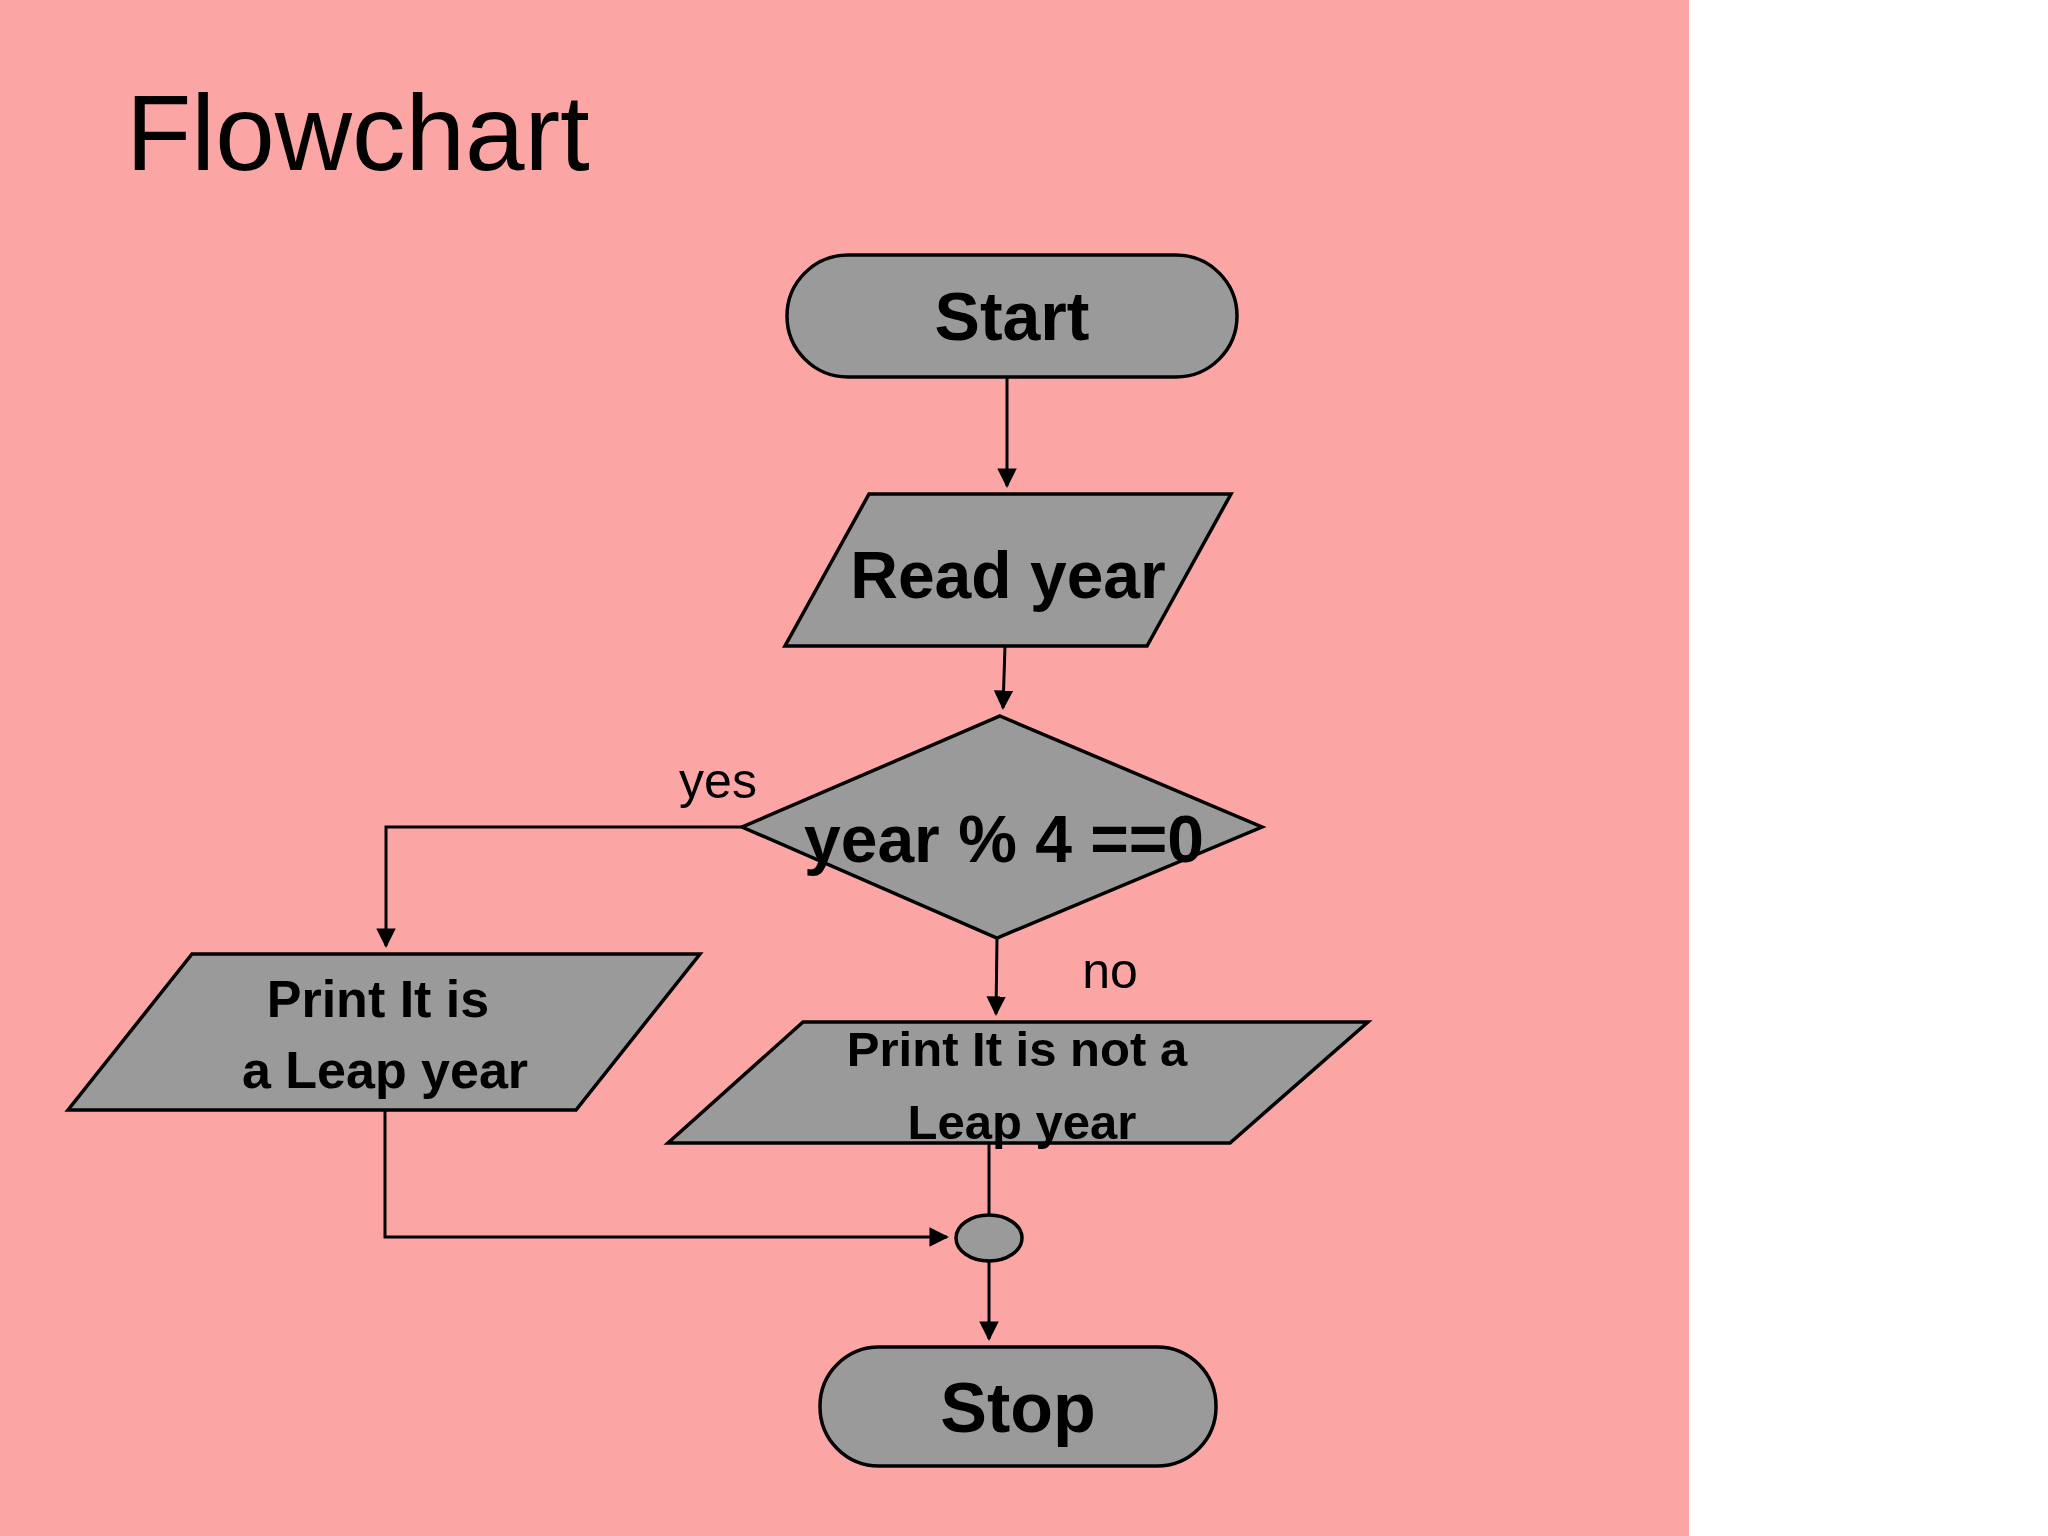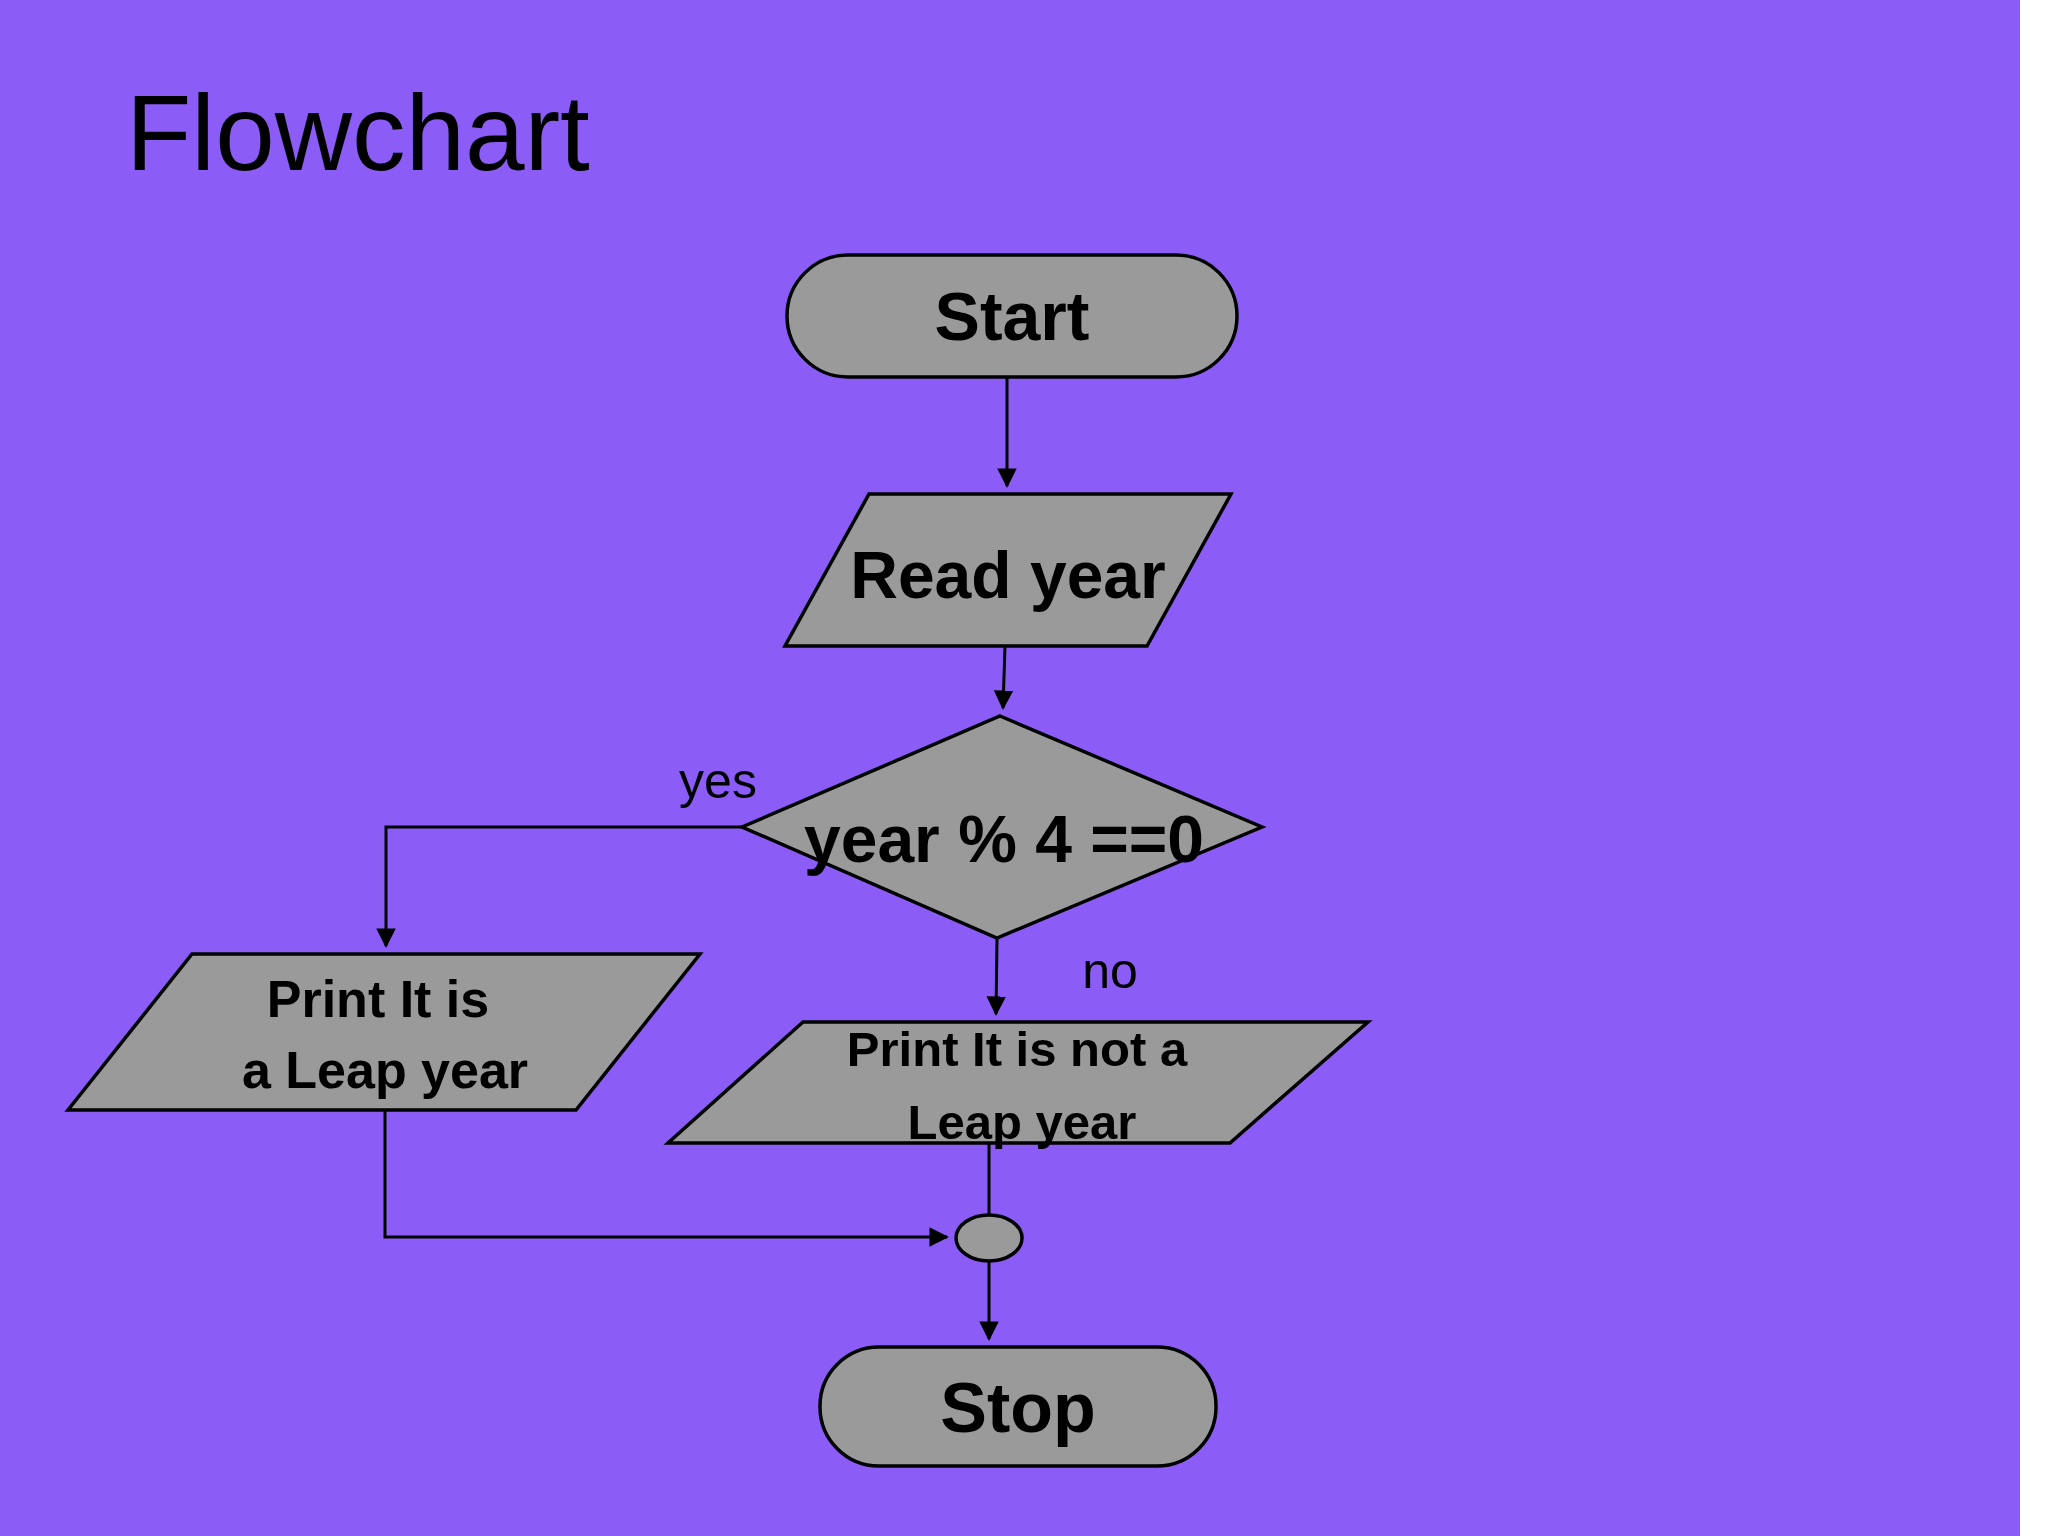--- a/index.html
+++ b/index.html
@@ -1,18 +1,18 @@
 <!DOCTYPE html>
 <html><head>
 <meta charset="utf-8">
 <style>
   html, body { margin:0; padding:0; background:#ffffff; }
   .stage {
-    position:relative; width:2020px; height:1536px; overflow:hidden;
-    background:#8b5cf6; font-family:"Liberation Sans", sans-serif;
+    position:relative; width:1689px; height:1536px; overflow:hidden;
+    background:#fca5a5; font-family:"Liberation Sans", sans-serif;
   }
   .title {
     position:absolute; left:126px; top:80px; margin:0;
     font-size:107px; font-weight:400; line-height:1; color:#000000;
     letter-spacing:0px;
   }
   svg.chart { position:absolute; left:0; top:0; width:2048px; height:1536px; }
   .edge { fill:none; stroke:#000000; stroke-width:3; }
   .shape { stroke:#000000; stroke-width:3.5; }
   .node-label { fill:#000000; font-weight:700; text-anchor:middle; }

